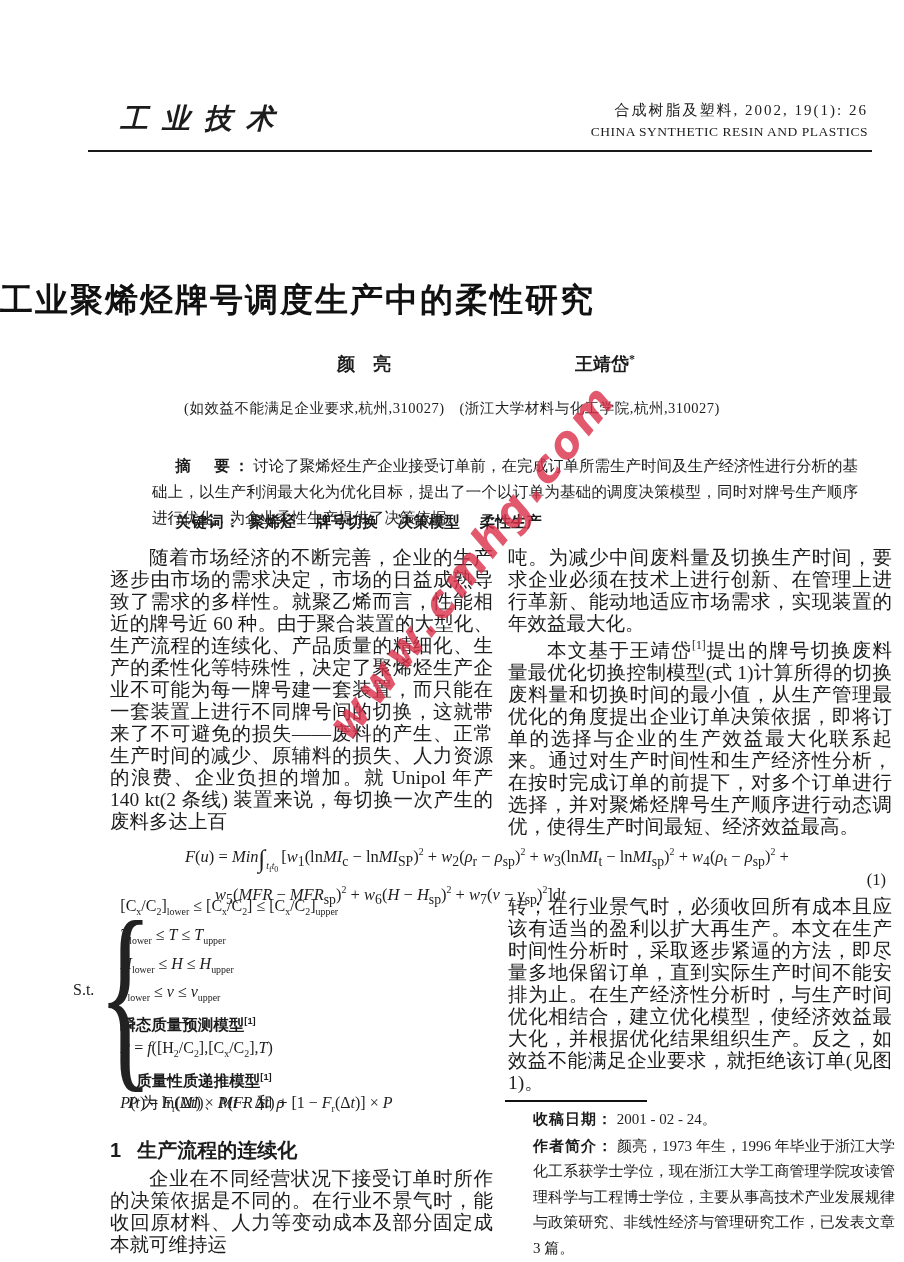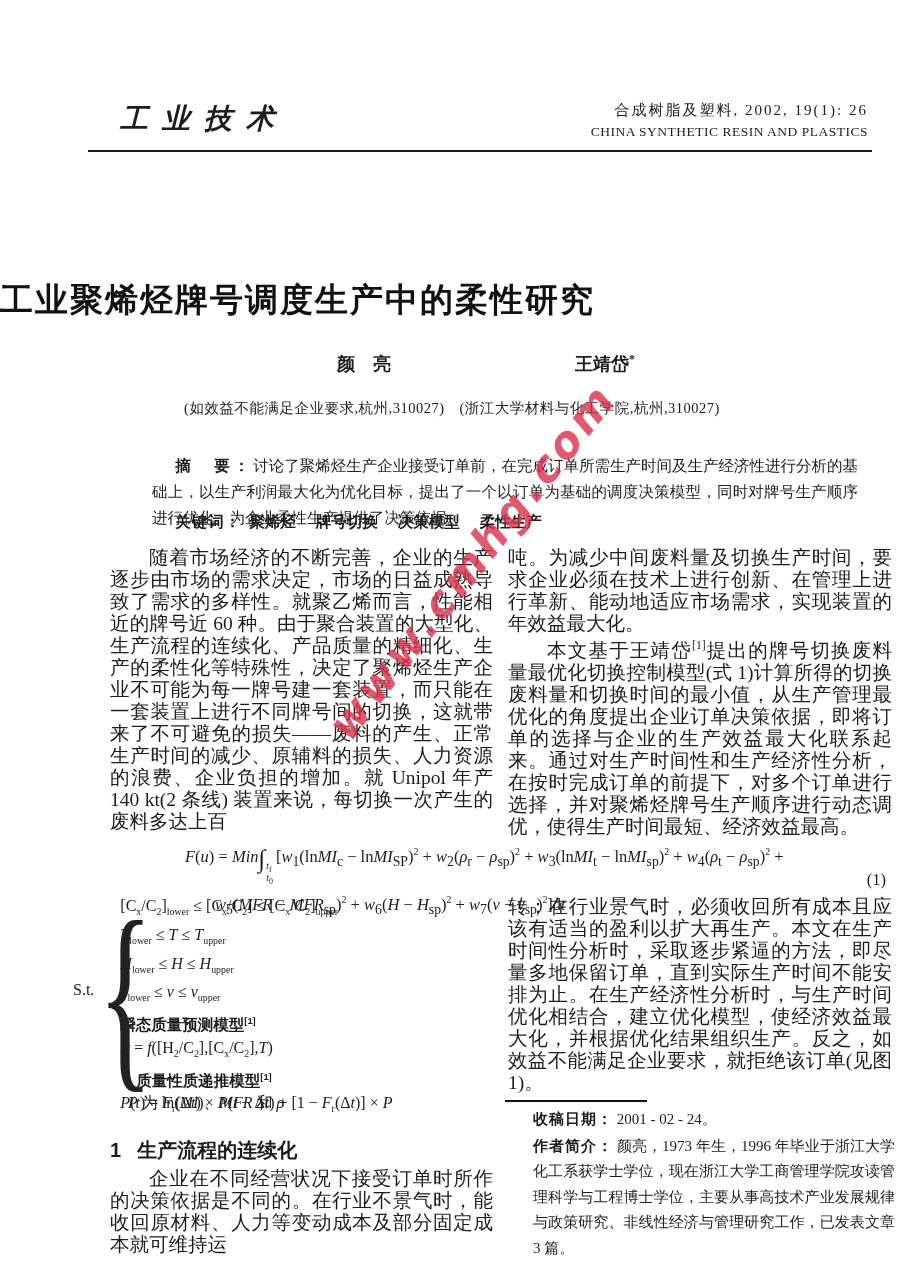--- a/index.html
+++ b/index.html
@@ -41,21 +41,21 @@
   .p-indent{text-indent:2em;}
   .p1{top:547px;}
   .pr{top:547px;}
   sup{font-size:0.6em;}
   
   .equation{left:150px;right:14px;top:838px;font-size:16.5px;line-height:28px;}
   .eq-l1{padding-left:35px;}
   .eq-l2{padding-left:65px;}
   .eq-no{position:absolute;right:4px;top:28px;}
   .ib{font-size:25px;vertical-align:-5px;font-weight:normal;}
-  .ilim{display:inline-flex;flex-direction:column;font-size:9.5px;line-height:9.5px;vertical-align:-7px;margin:0 3px 0 1px;text-align:left;}
+  .ilim{display:inline-flex;flex-direction:row;font-size:9.5px;line-height:9.5px;vertical-align:-7px;margin:0 3px 0 1px;text-align:left;}
   
   .st-block{left:73px;top:893px;display:flex;align-items:flex-start;}
   .st-label{font-size:16px;margin-top:88px;margin-right:4px;}
   .st-brace{font-size:208px;font-weight:100;line-height:202px;transform:scaleX(0.55);transform-origin:left top;width:30px;display:inline-block;color:#222;}
   .st-lines{font-size:16px;line-height:22.6px;margin-left:-8px;padding-top:2px;}
   .st-lines .cn-line{font-weight:bold;font-family:"Liberation Sans","DejaVu Sans",sans-serif;font-size:15.5px;}
   .st-lines div:nth-child(7),.st-lines div:nth-child(9){padding-left:16px;}
   .st-lines sub{font-size:0.62em;}
   .st-foot{left:128px;top:1093px;font-size:16px;}
   

